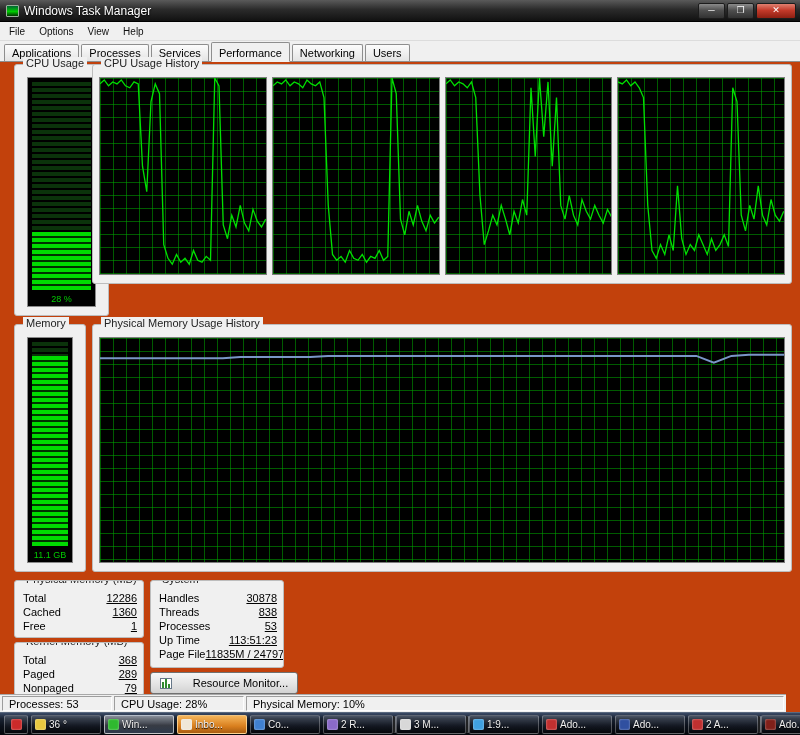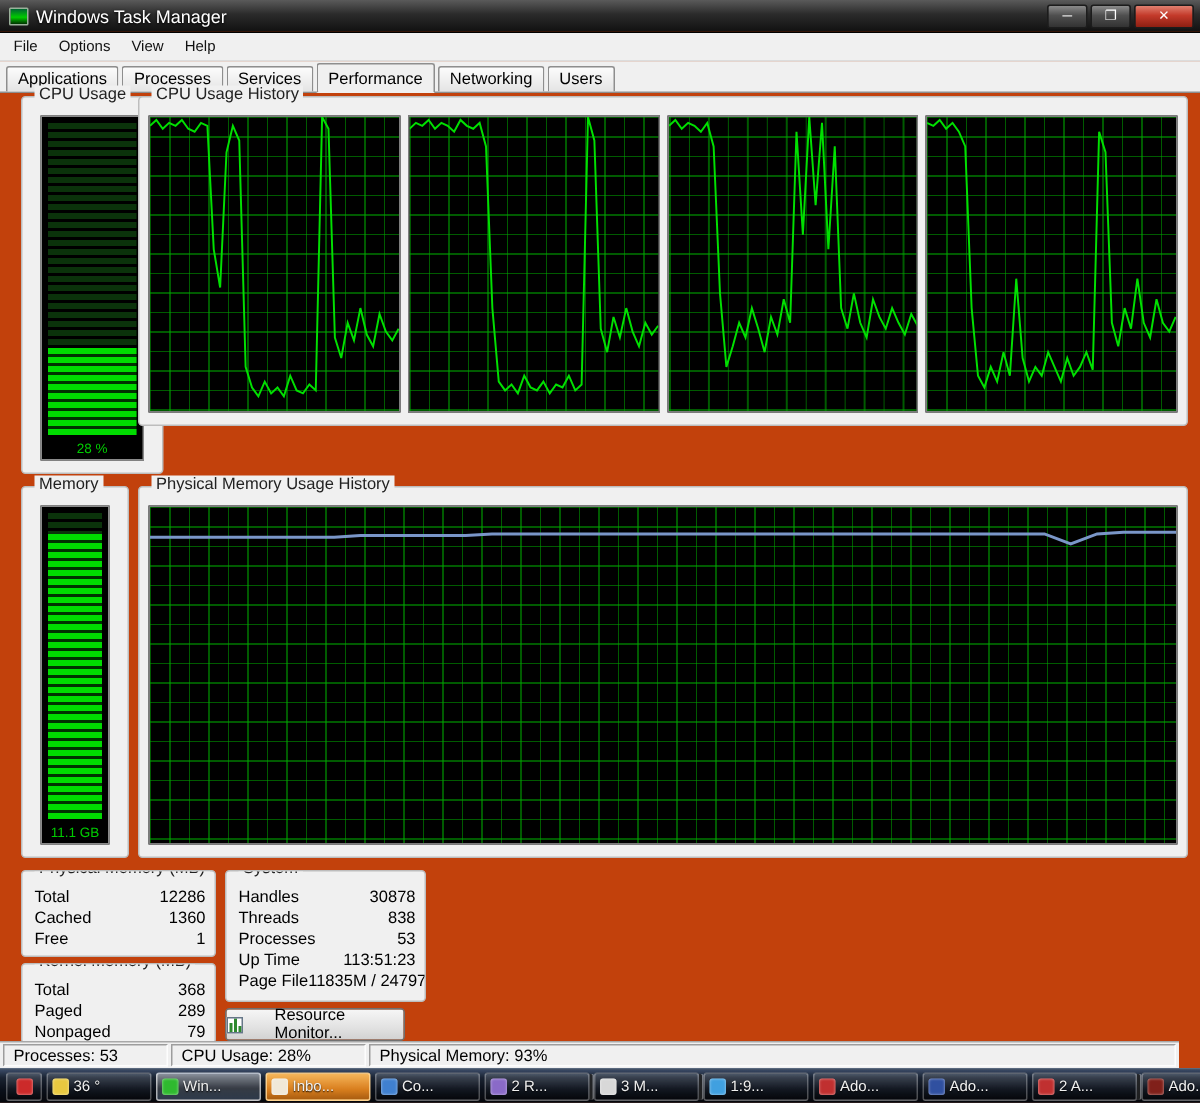--- a/index.html
+++ b/index.html
@@ -63,24 +63,24 @@
   .graph-panel{position:relative;flex:1;background-color:#000;border:1px solid #7d7d7d;
     background-image:
       repeating-linear-gradient(to right, rgba(0,165,0,.55) 0 1px, transparent 1px 13px),
       repeating-linear-gradient(to bottom, rgba(0,165,0,.55) 0 1px, transparent 1px 13px);}
   .graph-panel svg{position:absolute;left:0;top:0;width:100%;height:100%;}
 
   
   .rows{padding:10px 6px 0 8px;}
   .info-row{display:flex;justify-content:space-between;font-size:11px;line-height:14px;
     white-space:nowrap;}
-  .info-val{text-align:right;}
-
-  
-  #btn-resmon{position:absolute;left:150px;top:672px;width:120px;height:22px;
+  .info-val{text-align:right;text-decoration:underline;}
+
+  
+  #btn-resmon{position:absolute;left:150px;top:672px;width:148px;height:22px;
     border:1px solid #707070;border-radius:3px;background:linear-gradient(#f6f6f6,#e2e2e2 60%,#d2d2d2);
     display:flex;align-items:center;justify-content:center;gap:21px;font-size:11px;}
   .resmon-icon{width:12px;height:11px;border:1px solid #667788;
     background:
       linear-gradient(#2f8a2f,#2f8a2f) 1px 100%/2px 6px no-repeat,
       linear-gradient(#2f8a2f,#2f8a2f) 4px 100%/2px 9px no-repeat,
       linear-gradient(#2f8a2f,#2f8a2f) 7px 100%/2px 4px no-repeat,
       #fff;}
 
   
@@ -262,21 +262,21 @@
   </div>
 
   <div id="btn-resmon">
     <span class="resmon-icon"></span>
     <span>Resource Monitor...</span>
   </div>
 
   <div class="statusbar">
     <div class="status-cell c1">Processes: 53</div>
     <div class="status-cell c2">CPU Usage: 28%</div>
-    <div class="status-cell c3">Physical Memory: 93%</div>
+    <div class="status-cell c3">Physical Memory: 10%</div>
   </div>
 
 </div>
 
 <div class="taskbar">
   <div class="tb-items">
       <div class="tb-item icon-only">
         <span class="tb-icon" style="background: rgb(204, 42, 42);"></span>
       </div>
       <div class="tb-item">

